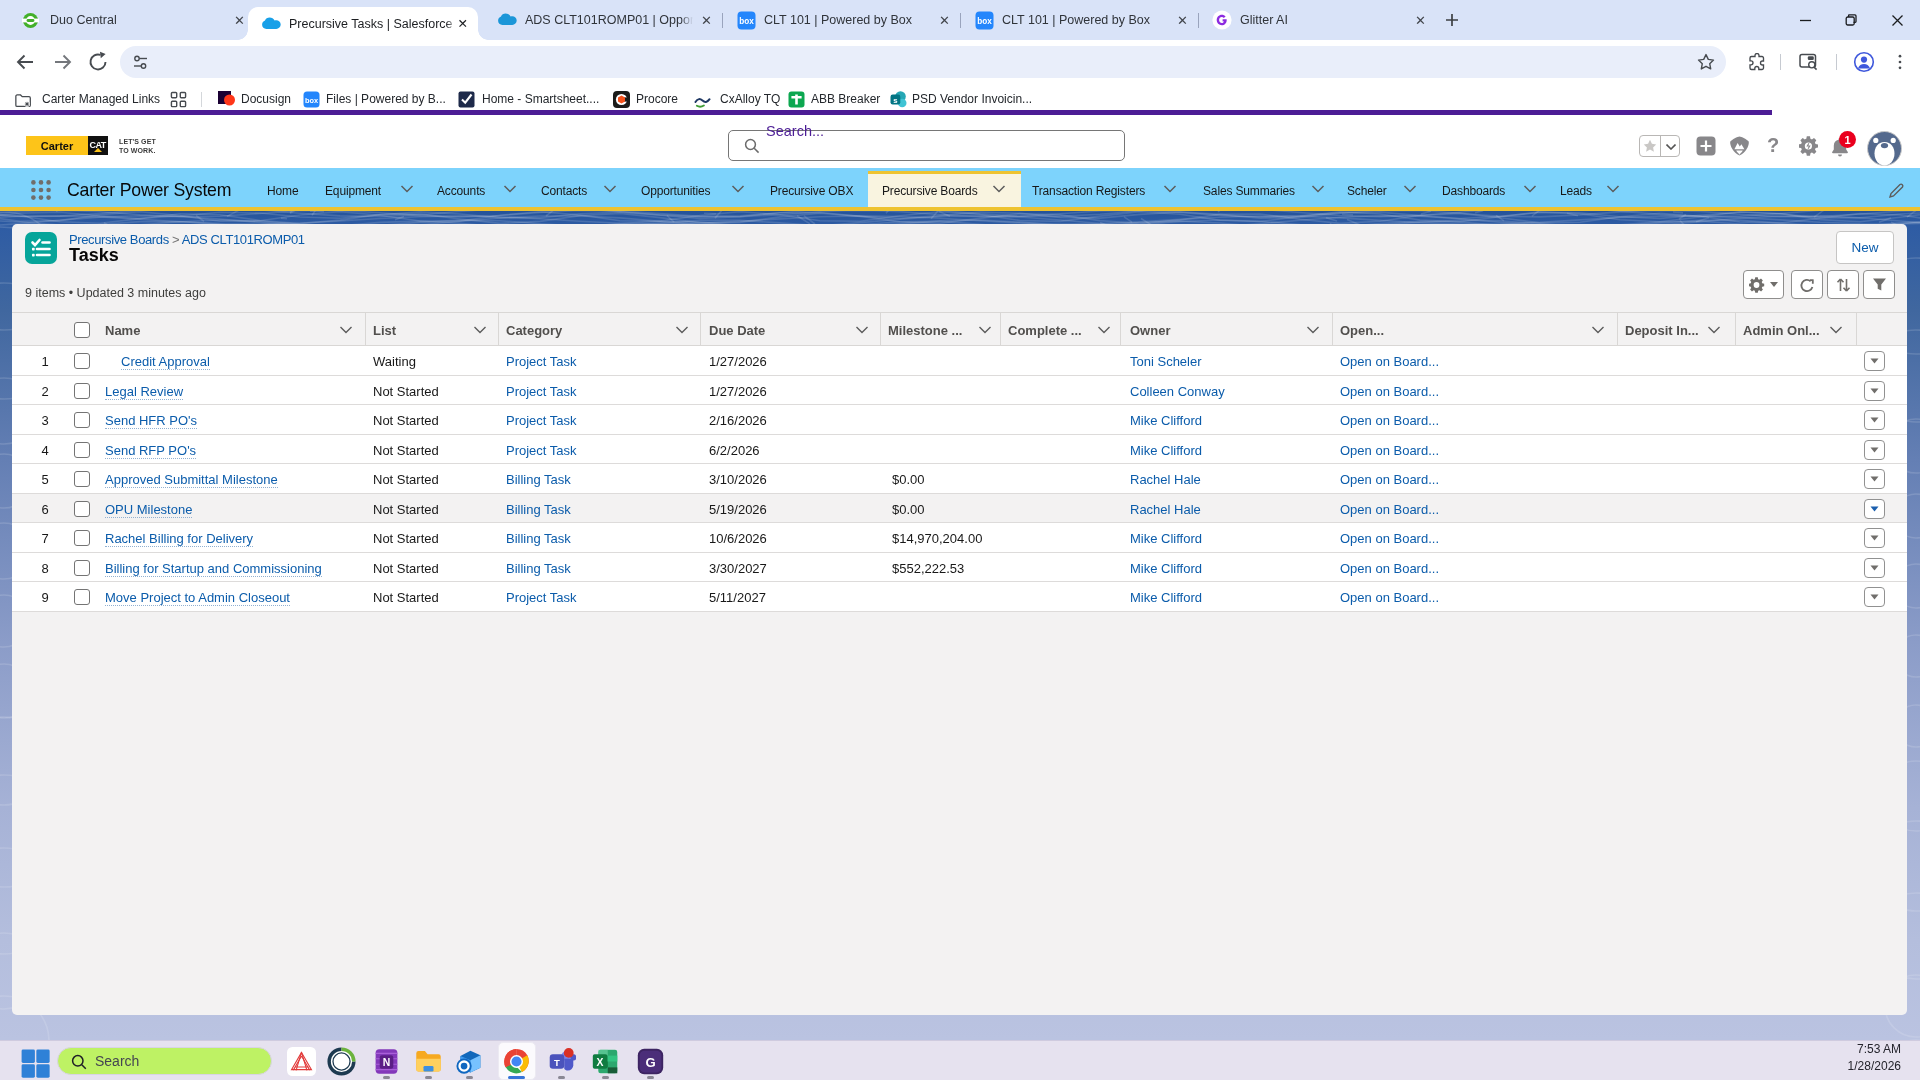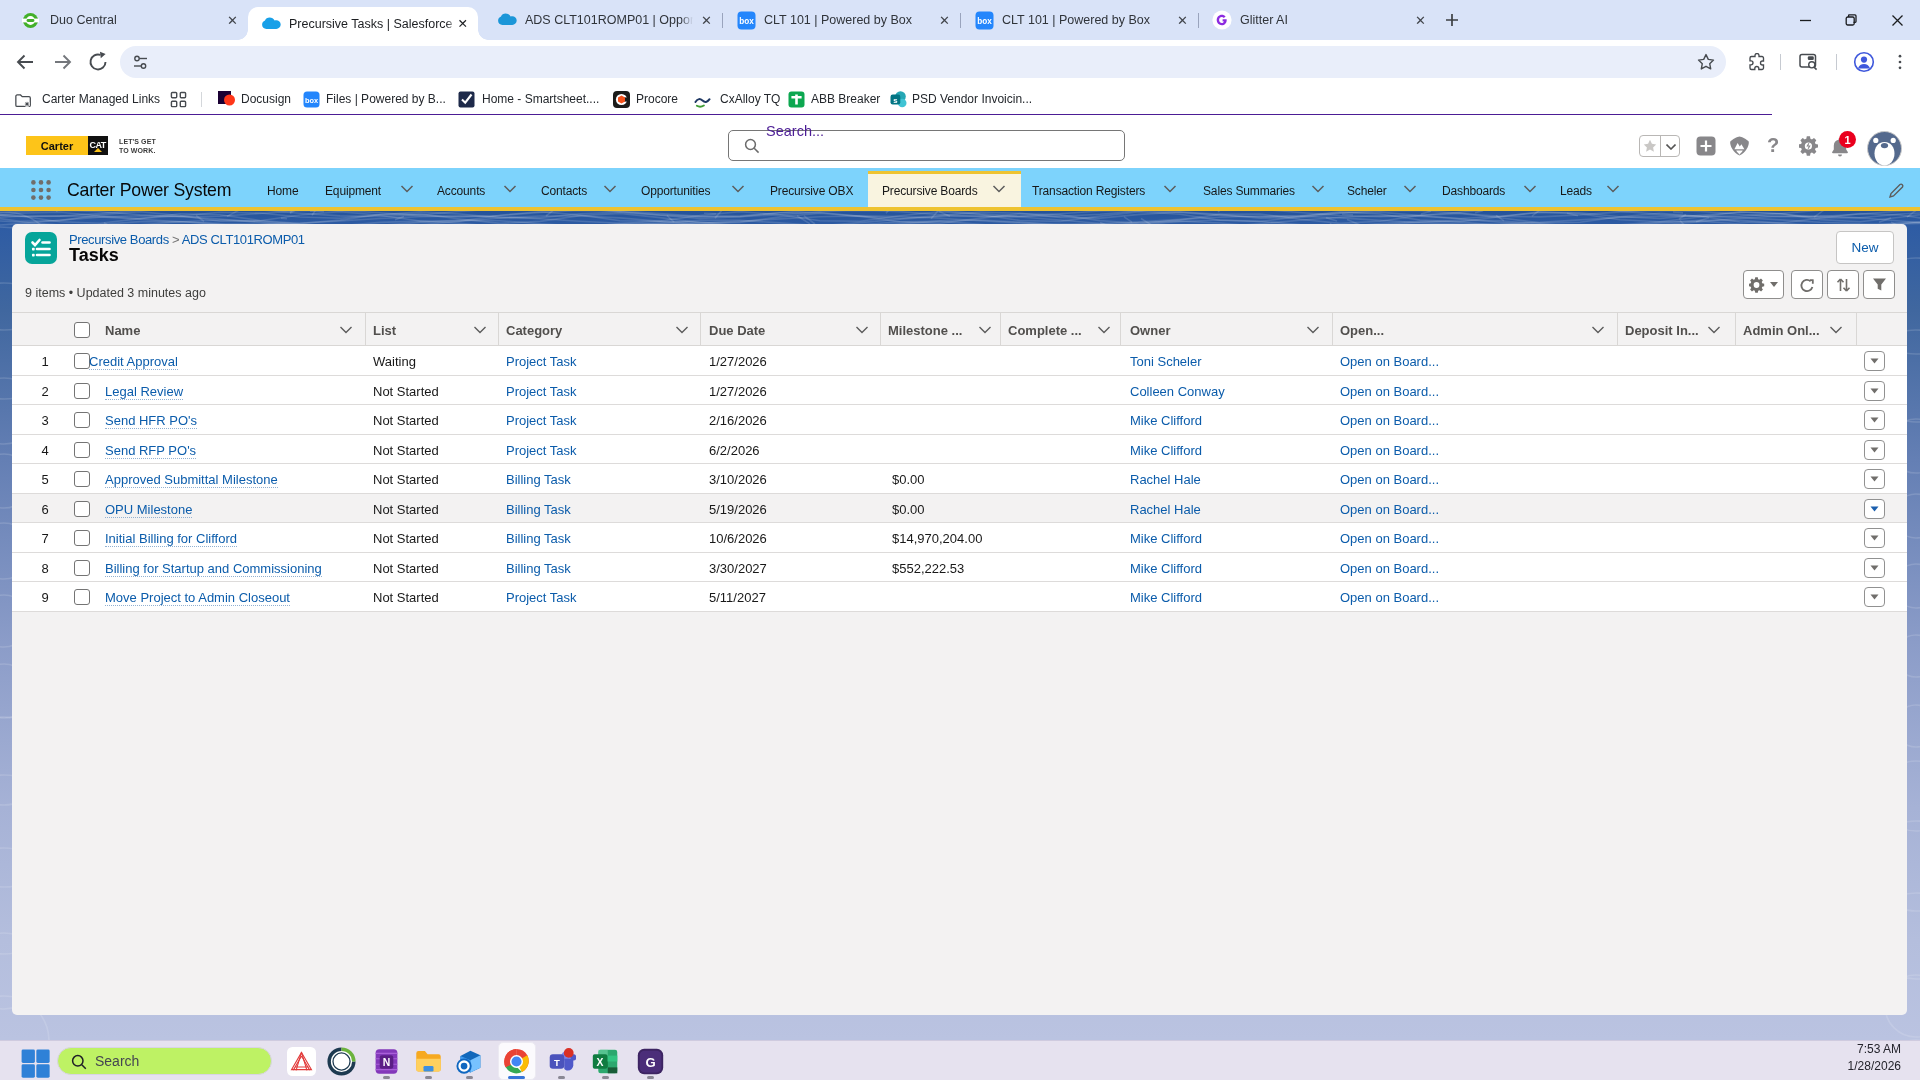--- a/index.html
+++ b/index.html
@@ -13,21 +13,21 @@
 .tabactive{position:absolute;top:7px;height:33px;background:#fff;border-radius:10px 10px 0 0;display:flex;align-items:center;font-size:12.5px;color:#1c1e21;white-space:nowrap}
 .tabactive::before{content:"";position:absolute;left:-10px;bottom:0;width:10px;height:10px;background:radial-gradient(circle 10px at 0 0,rgba(255,255,255,0) 9.5px,#fff 10px)}
 .tabactive::after{content:"";position:absolute;right:-10px;bottom:0;width:10px;height:10px;background:radial-gradient(circle 10px at 100% 0,rgba(255,255,255,0) 9.5px,#fff 10px)}
 .tsep{position:absolute;top:13px;width:1px;height:15px;background:#9aa4bd}
 .wbtn{position:absolute;top:0;height:40px;width:46px;display:flex;align-items:center;justify-content:center;color:#1b1d20}
 
 #toolbar{position:absolute;top:40px;left:0;width:1920px;height:44px;background:#fff}
 #urlpill{position:absolute;left:120px;top:6px;width:1606px;height:32px;background:#e9eefa;border-radius:16px}
 #urltext{position:absolute;left:158px;top:8px;font-size:14.5px;color:#23262b;letter-spacing:-0.2px;white-space:nowrap}
 
-#bookmarks{position:absolute;top:84px;left:0;width:1772px;height:31px;background:#fff;border-bottom:1px solid #4c1d95}
+#bookmarks{position:absolute;top:84px;left:0;width:1772px;height:31px;background:#fff;border-bottom:5px solid #4c1d95}
 .bmtext{position:absolute;top:8px;font-size:12px;color:#24282d;white-space:nowrap}
 .bmico{position:absolute;top:7px;width:17px;height:17px}
 
 #sfh{position:absolute;top:115px;left:0;width:1920px;height:53px;background:#fff}
 #sfsearch{position:absolute;left:728px;top:15px;width:397px;height:31px;border:1.5px solid #767676;border-radius:5px}
 
 #sfnav{position:absolute;top:168px;left:0;width:1920px;height:43px;background:#7dd3fc;border-bottom:4px solid #eec331}
 .nitem{position:absolute;top:5px;height:35px;display:flex;align-items:center;font-size:12px;letter-spacing:-0.15px;color:#181818;white-space:nowrap}
 #appname{position:absolute;left:67px;top:5px;height:35px;display:flex;align-items:center;font-size:17.7px;letter-spacing:-0.2px;color:#080707}
 .nchev{position:absolute;top:16.5px}
@@ -59,21 +59,21 @@
 #taskbar{position:absolute;top:1040px;left:0;width:1920px;height:40px;background:#e6e2ef;border-top:1px solid #cfcbdf}
 .tico{position:absolute;top:6px;width:29px;height:29px}
 .trun{position:absolute;top:35px;width:7px;height:3px;border-radius:2px;background:#8a8894}
 #clock{position:absolute;right:19px;top:0;text-align:right;font-size:12px;color:#24242c;line-height:16.5px}
 svg{display:block}
 </style></head>
 <body>
 <div id="page">
 
 <div id="tabstrip">
-  <div class="tab" style="left:10px;width:238px;padding:0 10px 0 12px">
+  <div class="tab" style="left:10px;width:238px;padding:0 3px 0 12px">
     <svg width="17" height="17" viewBox="0 0 17 17" style="margin-right:11px;flex:none">
           <circle cx="8.5" cy="8.5" r="7.6" fill="#43b02a"></circle>
           <circle cx="8.5" cy="8.5" r="4.4" fill="#fff"></circle>
           <rect x="0" y="6.6" width="17" height="3.8" fill="#fff"></rect>
           <rect x="4.6" y="7.1" width="7.8" height="2.8" rx="1.3" fill="#43b02a"></rect>
         </svg>
     <span class="ttl">Duo Central</span>
         <span class="x">✕</span>
   </div>
   <div class="tabactive" style="left:248px;width:230px;padding:0 10px 0 14px">
@@ -525,21 +525,21 @@
             <div class="vsep" style="left:991px"></div>
             <div class="vsep" style="left:1111px"></div>
             <div class="vsep" style="left:1323px"></div>
             <div class="vsep" style="left:1608px"></div>
             <div class="vsep" style="left:1726px"></div>
             <div class="vsep" style="left:1847px"></div>
     </div>
     <div class="trow">
       <div class="rnum">1</div>
             <div class="cbx"></div>
-      <div class="cell" style="left:80px"><span class="lnk dot">Credit Approval</span></div>
+      <div class="cell" style="left:112px"><span class="lnk dot">Credit Approval</span></div>
       <div class="cell" style="left:364px">Waiting</div>
       <div class="cell" style="left:497px"><span class="lnk">Project Task</span></div>
       <div class="cell" style="left:700px">1/27/2026</div>
       <div class="cell" style="left:1121px"><span class="lnk">Toni Scheler</span></div>
       <div class="cell" style="left:1331px"><span class="lnk">Open on Board...</span></div>
       <div class="abtn">
               <svg width="9" height="6" viewBox="0 0 9 6">
                 <path d="M0.5 0.5 H8.5 L4.5 5.5 Z" fill="#706e6b"></path>
               </svg>
             </div>
@@ -617,21 +617,21 @@
       <div class="cell" style="left:1331px"><span class="lnk">Open on Board...</span></div>
       <div class="abtn">
               <svg width="9" height="6" viewBox="0 0 9 6">
                 <path d="M0.5 0.5 H8.5 L4.5 5.5 Z" fill="#1b5fae"></path>
               </svg>
             </div>
     </div>
     <div class="trow">
       <div class="rnum">7</div>
             <div class="cbx"></div>
-      <div class="cell" style="left:96px"><span class="lnk dot">Initial Billing for Clifford</span></div>
+      <div class="cell" style="left:96px"><span class="lnk dot">Rachel Billing for Delivery</span></div>
       <div class="cell" style="left:364px">Not Started</div>
       <div class="cell" style="left:497px"><span class="lnk">Billing Task</span></div>
       <div class="cell" style="left:700px">10/6/2026</div>
       <div class="cell" style="left:883px">$14,970,204.00</div>
       <div class="cell" style="left:1121px"><span class="lnk">Mike Clifford</span></div>
       <div class="cell" style="left:1331px"><span class="lnk">Open on Board...</span></div>
       <div class="abtn">
               <svg width="9" height="6" viewBox="0 0 9 6">
                 <path d="M0.5 0.5 H8.5 L4.5 5.5 Z" fill="#706e6b"></path>
               </svg>

